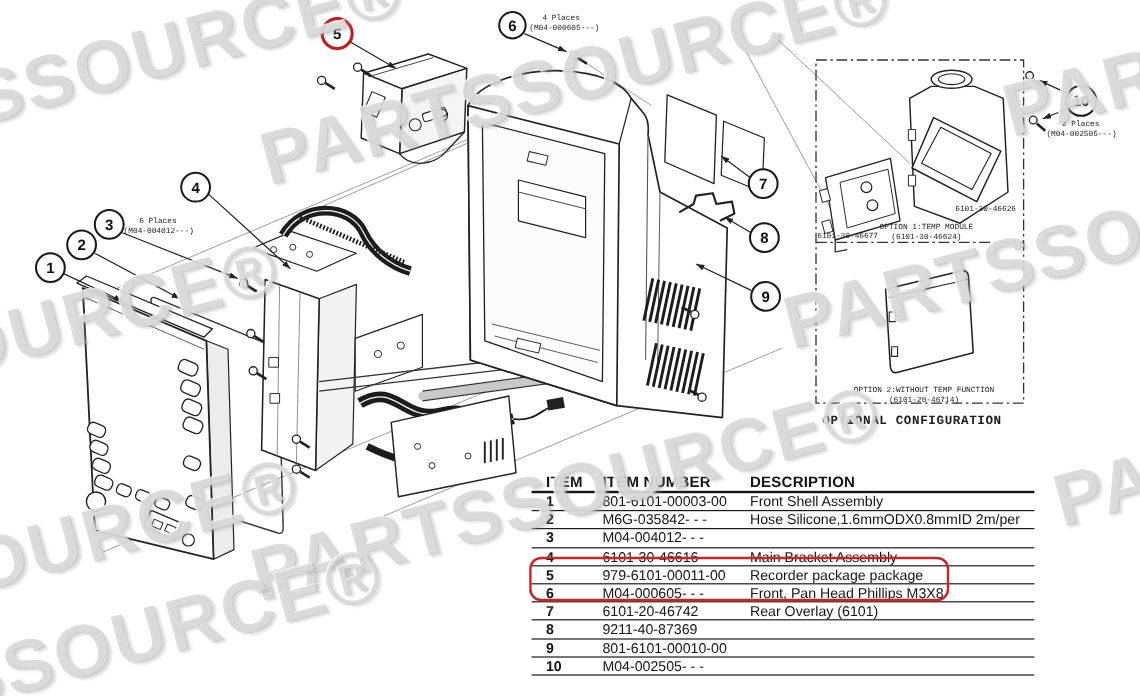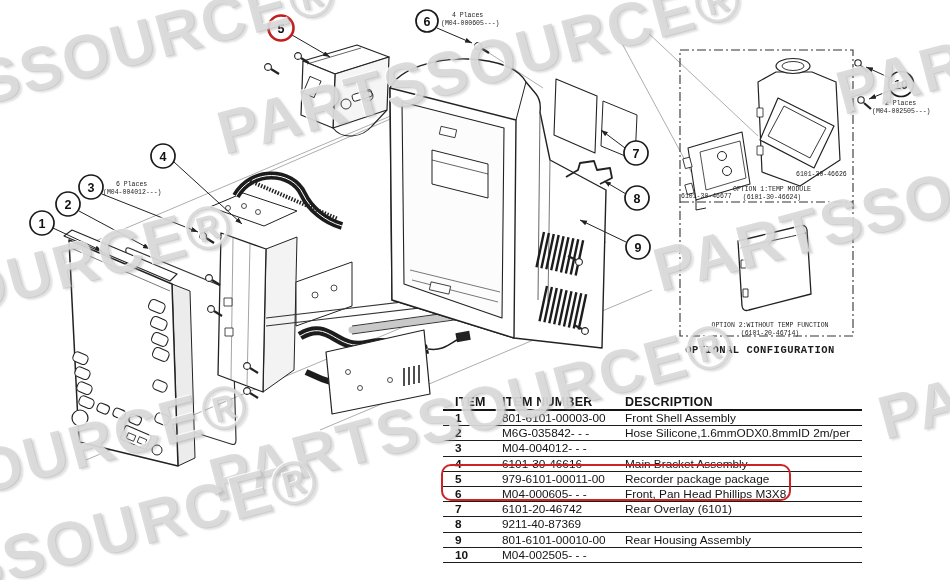--- a/index.html
+++ b/index.html
@@ -395,21 +395,20 @@
     <div class="c-part">6101-20-46742</div>
     <div class="c-desc">Rear Overlay (6101)</div>
   </div>
   <div class="pt-row">
     <div class="c-item">8</div>
     <div class="c-part">9211-40-87369</div>
   </div>
   <div class="pt-row">
     <div class="c-item">9</div>
     <div class="c-part">801-6101-00010-00</div>
-    <div class="c-desc">Rear Housing Assembly</div>
   </div>
   <div class="pt-row">
     <div class="c-item">10</div>
     <div class="c-part">M04-002505- - -</div>
   </div>
 </div>
 
 <div class="red-box"></div>
 
 <div class="wm">

